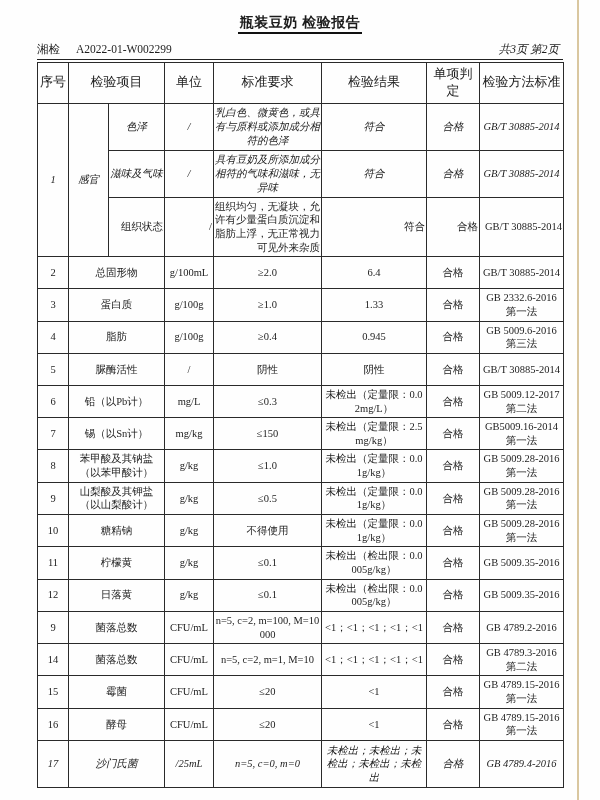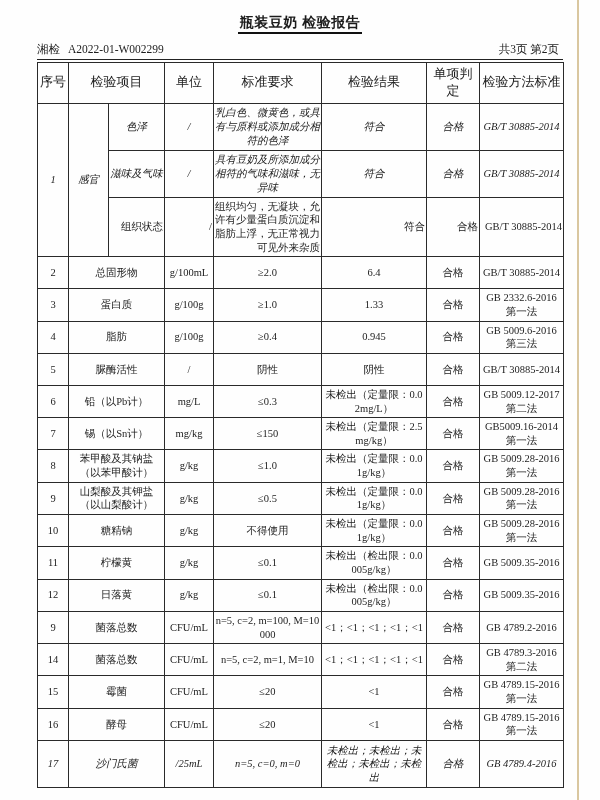--- a/index.html
+++ b/index.html
@@ -40,22 +40,22 @@
   }
   .meta-row{
     display:flex;
     justify-content:space-between;
     align-items:flex-end;
     font-size:11.5px;
     margin-top:10px;
     padding-bottom:2px;
     border-bottom:1px solid #222;
   }
-  .meta-left .lbl{margin-right:8px;}
-  .meta-right{padding-right:4px;}
+  .meta-left .lbl{margin-right:16px;}
+  .meta-right{padding-right:4px;font-style:italic;}
   table{
     width:526px;
     border-collapse:collapse;
     table-layout:fixed;
     margin-top:2px;
   }
   th,td{
     border:1px solid #2a2a2a;
     text-align:center;
     vertical-align:middle;

